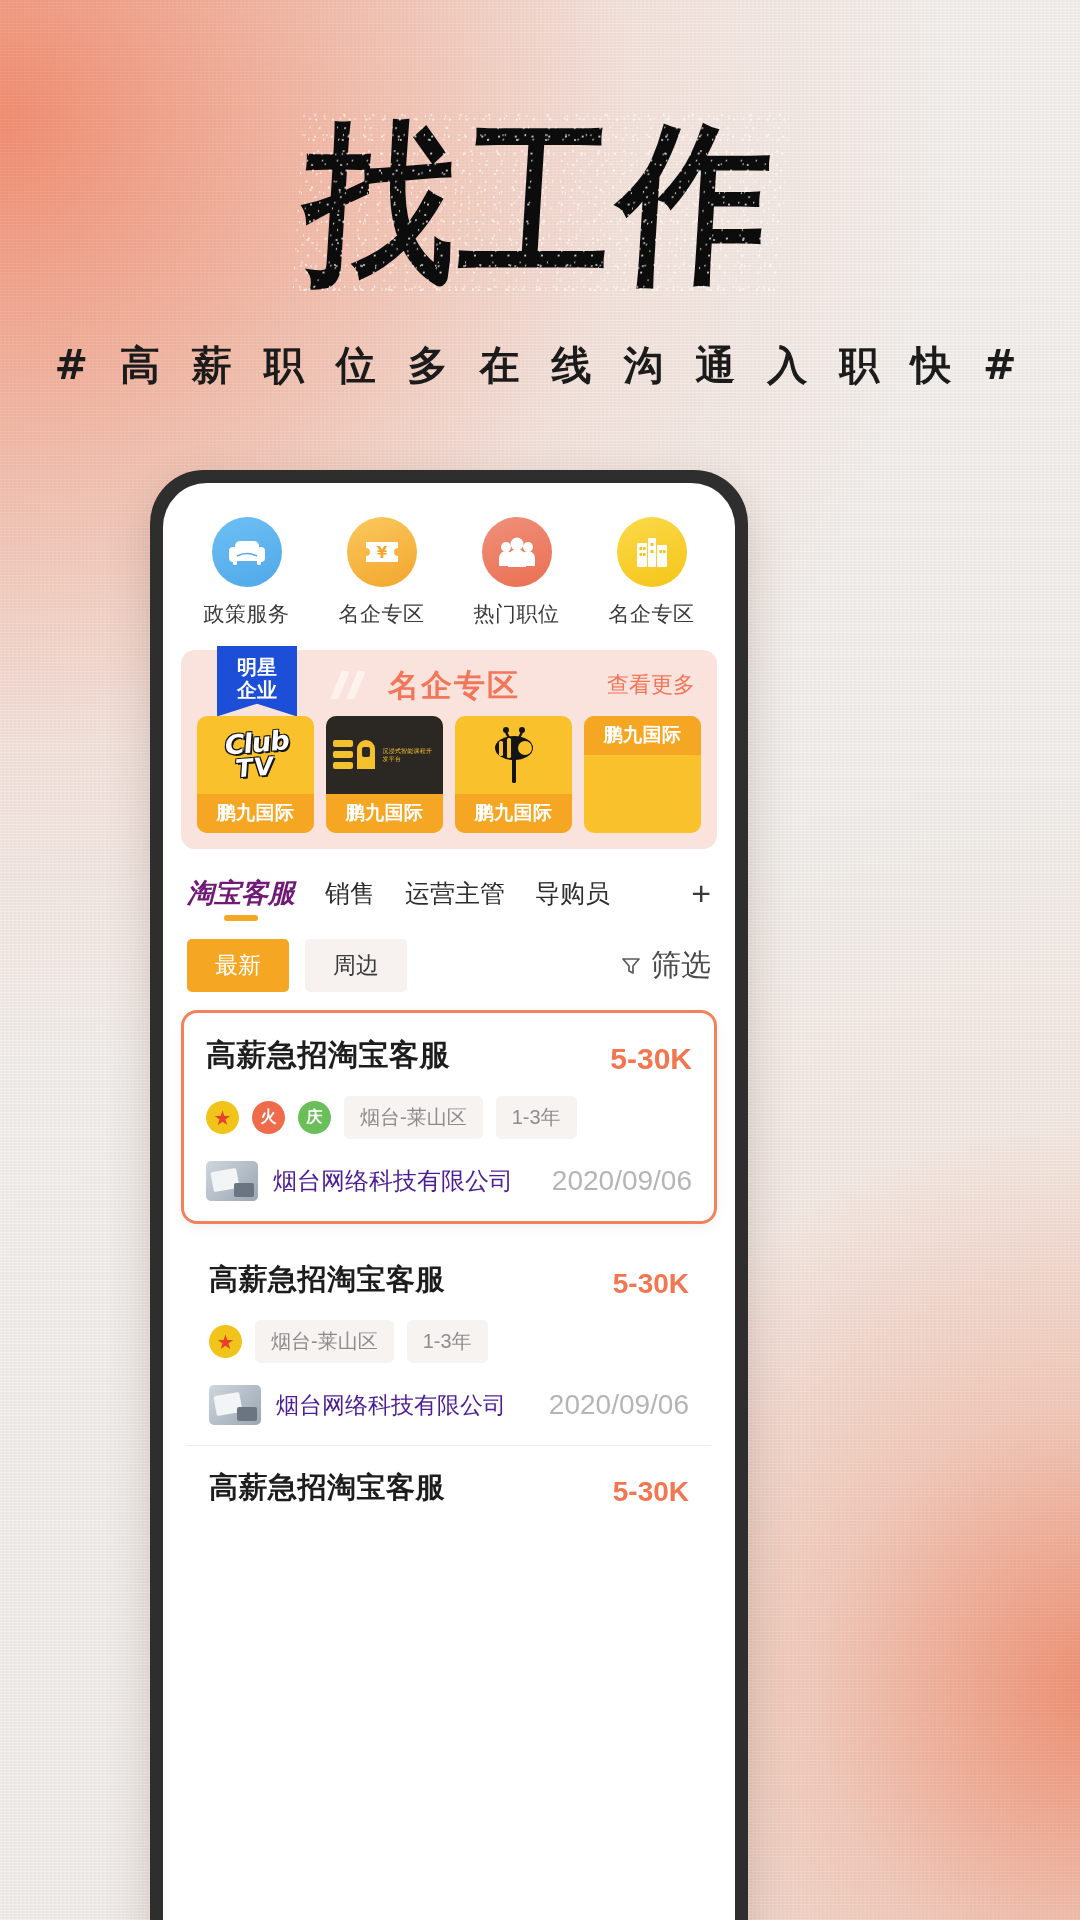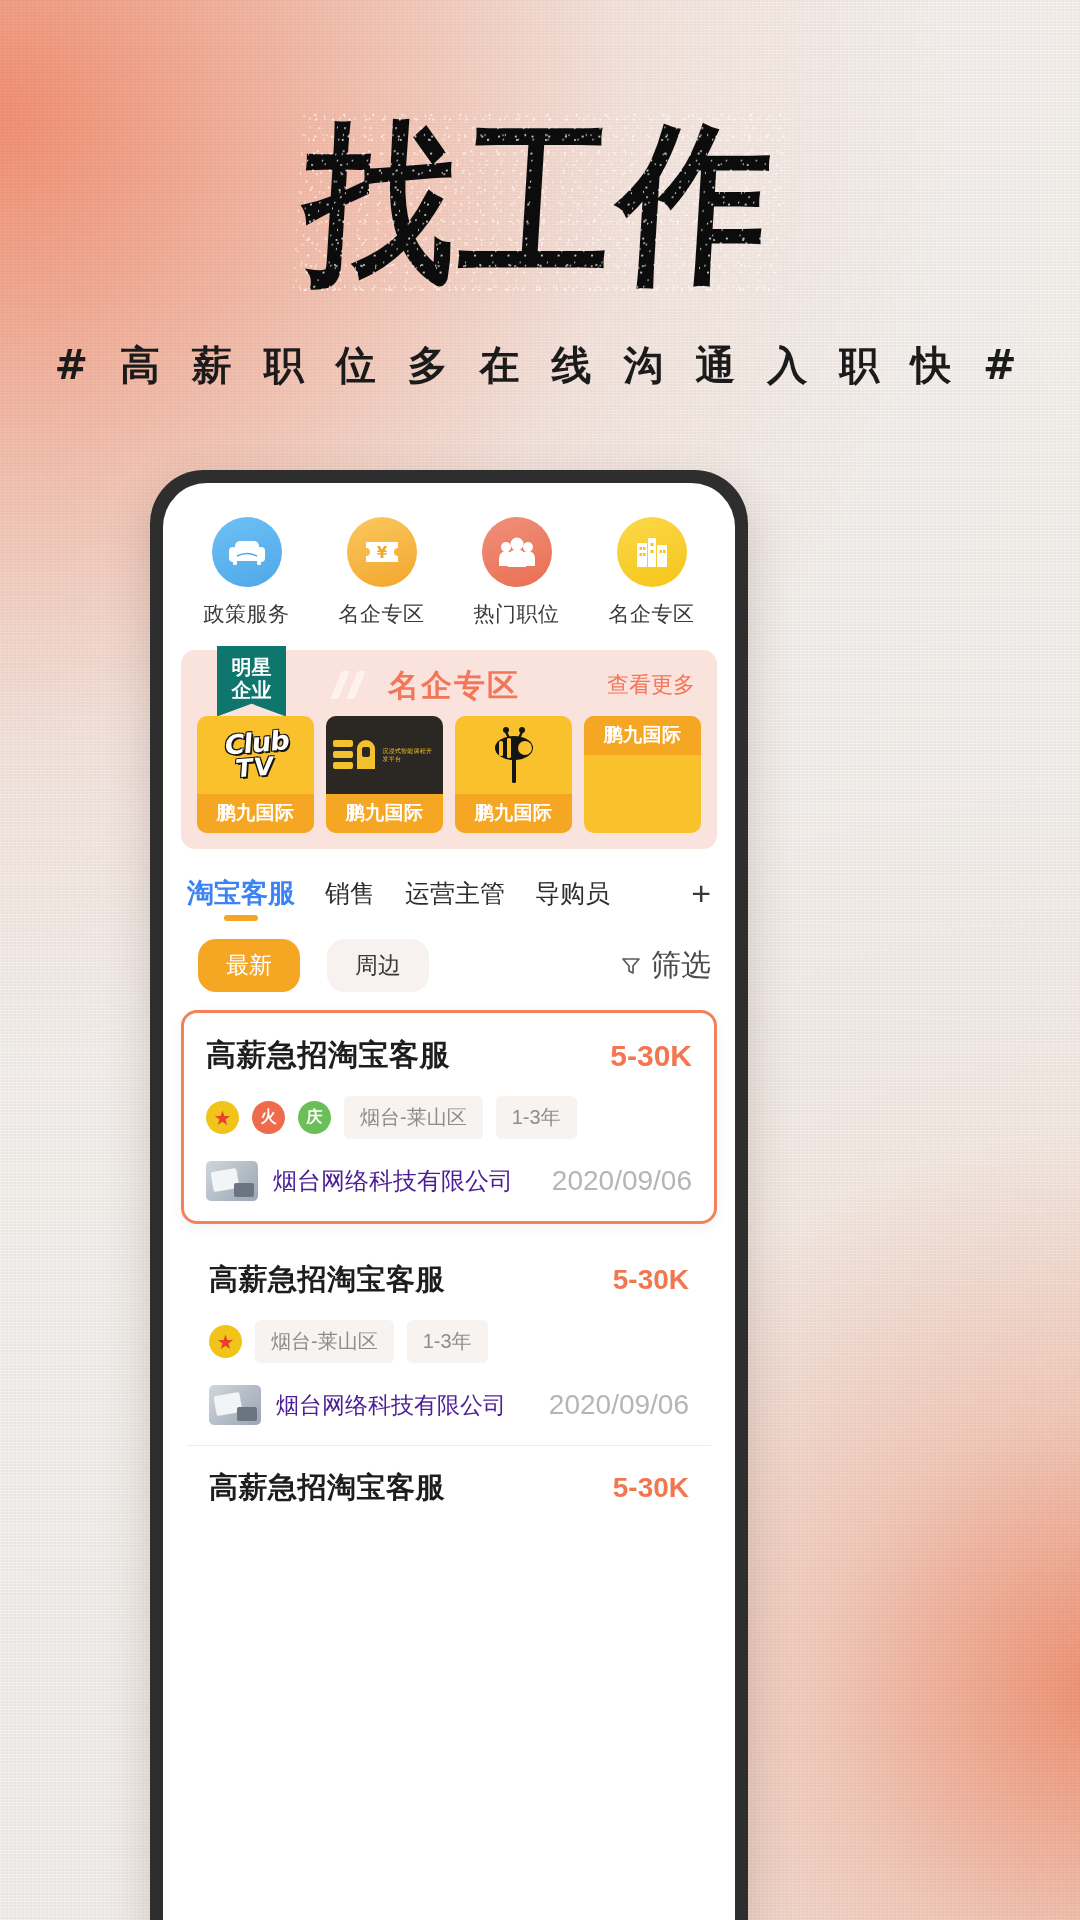--- a/index.html
+++ b/index.html
@@ -101,22 +101,22 @@
   
   .star-banner {
     margin:12px 18px 0 18px;
     background:#fbe3dd;
     border-radius:14px;
     padding:0 0 16px 0;
     position:relative;
   }
   .ribbon {
     position:absolute; left:36px; top:-4px;
-    width:69px;
-    background:#0f766e;
+    width:80px;
+    background:#1d4ed8;
     color:#fff; font-size:20px; font-weight:700;
     line-height:1.16; text-align:center;
     padding:10px 0 14px 0;
     clip-path: polygon(0 0, 100% 0, 100% 100%, 50% 82%, 0 100%);
   }
   .banner-head {
     display:flex; align-items:center; justify-content:center;
     position:relative; height:66px; padding-top:6px;
   }
   .banner-title {
@@ -162,43 +162,43 @@
   .shiba-card .logo-art { background:#f2a93b; }
   .shiba-face { width:48px; height:48px; border-radius:50%; background:#fdf3e3; position:relative; border:3px solid #1f1a16;}
   .shiba-txt { font-size:11px; font-weight:700; color:#1f1a16; letter-spacing:.6px; margin-top:3px; }
 
   
   .cat-tabs {
     display:flex; align-items:center; gap:30px;
     padding:26px 24px 0 24px;
   }
   .cat-tab { font-size:25px; color:#2d2d2d; position:relative; padding-bottom:12px; white-space:nowrap; }
-  .cat-tab.active { color:#3b82f6; font-weight:700; font-size:27px; }
+  .cat-tab.active { color:#701a75; font-weight:700; font-size:27px;font-style:italic; }
   .cat-tab.active::after {
     content:""; position:absolute; left:50%; transform:translateX(-50%);
     bottom:2px; width:34px; height:6px; border-radius:3px; background:#f5a623;
   }
   .cat-plus { margin-left:auto; font-size:34px; color:#3a3a3a; line-height:1; padding-bottom:12px;}
 
   
   .filter-row { display:flex; align-items:center; gap:16px; padding:16px 24px 0 24px; }
-  .chip { padding:11px 28px; border-radius:18px; font-size:23px;margin-left:11px; }
+  .chip { padding:11px 28px; border-radius:5px; font-size:23px; }
   .chip.on { background:#f5a623; color:#fff; }
   .chip.off { background:#f7f2ef; color:#3a3a3a; }
   .filter-btn { margin-left:auto; display:flex; align-items:center; gap:9px; font-size:30px; color:#4a4a4a; }
 
   
   .job-list { padding:18px 18px 0 18px; }
   .job-card { padding:22px 22px 20px 22px; background:#fff; }
   .job-card.highlight {
     border:3px solid #f2815c; border-radius:16px;
     box-shadow:0 4px 14px rgba(0,0,0,0.05);
   }
   .job-card.plain { border-bottom:1px solid #ececec; margin:0 6px; }
-  .job-top { display:flex; align-items:center; justify-content:space-between; }
+  .job-top { display:flex; align-items:flex-end; justify-content:space-between; }
   .job-title { font-size:30px; font-weight:700; color:#1d1d1d; letter-spacing:.5px; }
   .job-salary { font-size:30px; font-weight:700; color:#f2764f; }
   .job-meta { display:flex; align-items:center; gap:13px; margin-top:20px; flex-wrap:nowrap; }
   .badge-ico { width:33px; height:33px; border-radius:50%; display:flex; align-items:center; justify-content:center; font-size:16px; color:#fff; font-weight:700;}
   .tag { padding:8px 16px; border-radius:6px; background:#f6f3f1; color:#8d8d8d; font-size:20px; white-space:nowrap; }
   .job-bottom { display:flex; align-items:center; gap:15px; margin-top:22px; }
   .co-thumb { width:52px; height:40px; border-radius:5px; background:linear-gradient(135deg,#cfd6dd,#9aa6b2); position:relative; overflow:hidden; }
   .co-thumb::before{ content:""; position:absolute; left:6px; top:9px; width:26px; height:20px; background:#f2f4f6; transform:rotate(-10deg); border-radius:2px;}
   .co-thumb::after{ content:""; position:absolute; right:4px; bottom:4px; width:20px; height:14px; background:#6b7582; border-radius:2px;}
   .co-name { font-size:24px; color:#4c1d95; }

